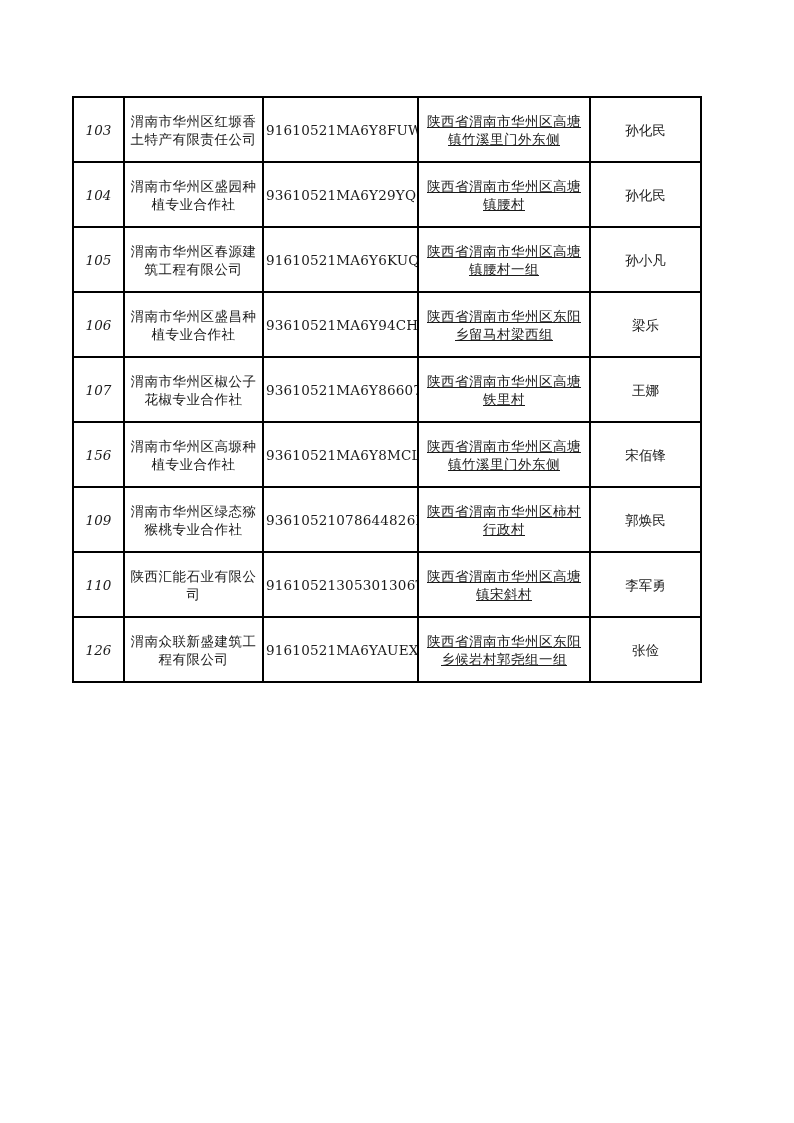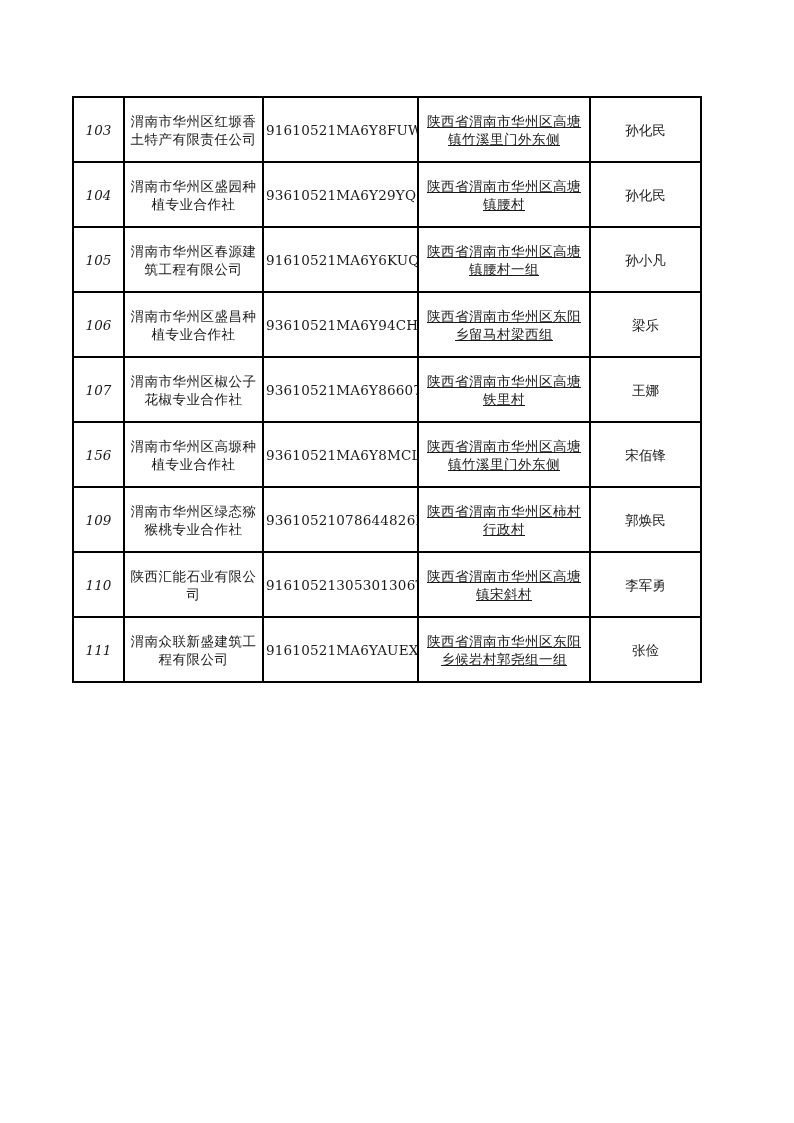--- a/index.html
+++ b/index.html
@@ -70,20 +70,20 @@
       <td class="c-person">郭焕民</td>
     </tr>
     <tr>
       <td class="c-no">110</td>
       <td class="c-name">陕西汇能石业有限公司</td>
       <td class="c-code">91610521305301306T</td>
       <td class="c-addr">陕西省渭南市华州区高塘镇宋斜村</td>
       <td class="c-person">李军勇</td>
     </tr>
     <tr>
-      <td class="c-no">111</td>
+      <td class="c-no">126</td>
       <td class="c-name">渭南众联新盛建筑工程有限公司</td>
       <td class="c-code">91610521MA6YAUEX47</td>
       <td class="c-addr">陕西省渭南市华州区东阳乡候岩村郭尧组一组</td>
       <td class="c-person">张俭</td>
     </tr>
   </tbody>
 </table>
 
 </body></html>

